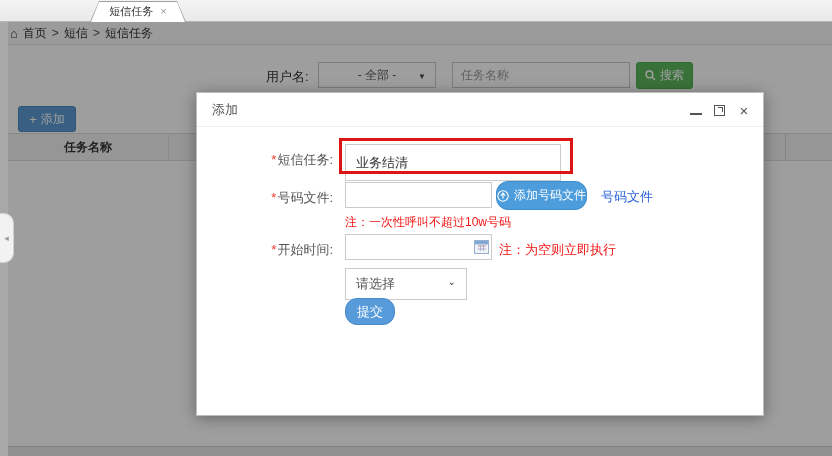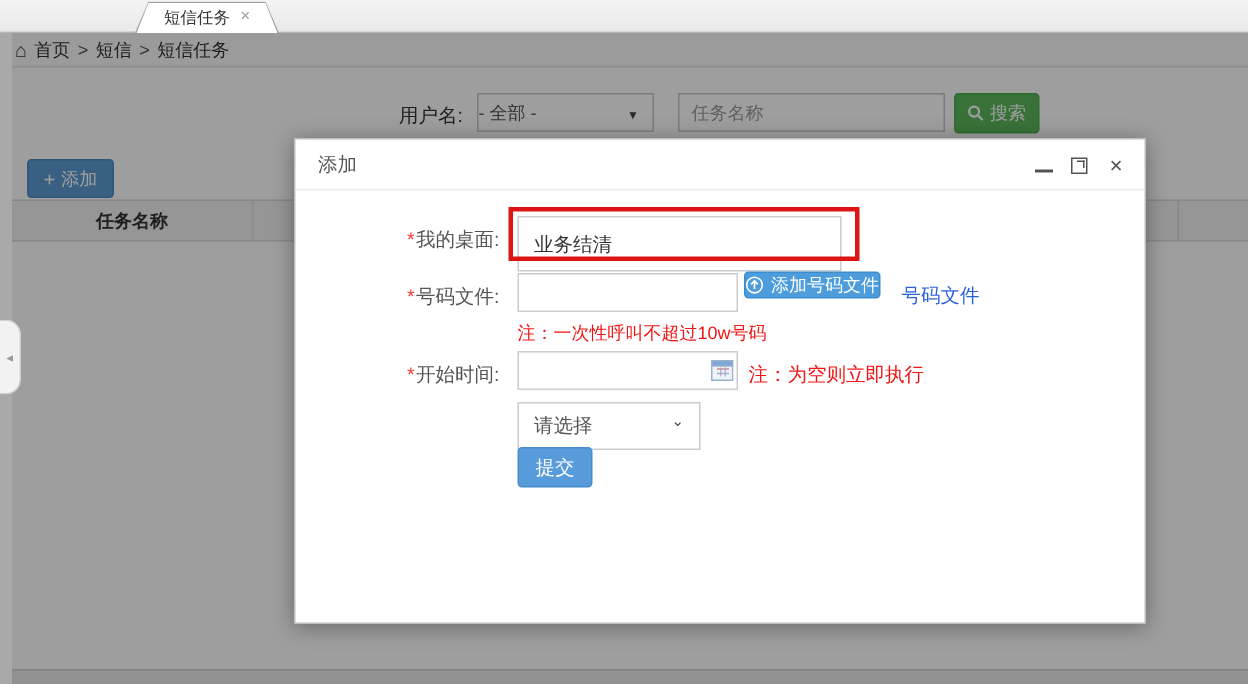--- a/index.html
+++ b/index.html
@@ -26,21 +26,21 @@
     background:#fafafa; border-bottom:1px solid #e3e3e3; display:flex; align-items:center;
     padding-left:10px; font-size:12px; color:#333; gap:5px; }
   .crumb-home { font-size:13px; color:#333; }
   .crumb-sep { color:#555; }
 
   
   .field-label { font-size:13px; color:#333; }
   .search-label { position:absolute; left:266px; top:68px; }
   .search-select { position:absolute; left:318px; top:62px; width:118px; height:26px;
     background:#fff; border:1px solid #c8c8c8; display:flex; align-items:center;
-    justify-content:flex-start; font-size:12px; color:#555; }
+    justify-content:center; font-size:12px; color:#555; }
   .search-select .caret { position:absolute; right:9px; top:9px; font-size:8px; color:#444; }
   .search-input { position:absolute; left:452px; top:62px; width:178px; height:26px;
     border:1px solid #c8c8c8; font-size:12px; padding:0 8px; color:#333;
     font-family:"Liberation Sans",sans-serif; }
   .search-input::placeholder { color:#9a9a9a; }
   .btn-search { position:absolute; left:636px; top:62px; width:57px; height:27px;
     background:#5cb85c; border:1px solid #4cae4c; border-radius:3px; color:#fff;
     font-size:12px; display:flex; align-items:center; justify-content:center; gap:4px; cursor:pointer; }
 
   
@@ -91,33 +91,33 @@
     border-top:1px solid #545454; border-right:1px solid #545454; }
   .mc-close { font-size:15px; line-height:1; }
 
   .row-label { position:absolute; width:136px; text-align:right; font-size:13px;
     color:#555; }
   .req { color:#f23a2e; margin-right:1px; }
   .m-input { position:absolute; border:1px solid #ccc; background:#fff; font-size:13px;
     color:#333; padding:0 10px; font-family:"Liberation Sans",sans-serif; }
   .annotation { position:absolute; left:142px; top:45px; width:234px; height:36px;
     border:3px solid #dd1414; z-index:5; pointer-events:none; }
-  .btn-upload { position:absolute; left:299px; top:88px; width:91px; height:18px;
-    background:#4d9cdb; border:1px solid #3d8ccb; border-radius:3px; color:#fff;
+  .btn-upload { position:absolute; left:299px; top:88px; width:91px; height:29px;
+    background:#4d9cdb; border:1px solid #3d8ccb; border-radius:12px; color:#fff;
     font-size:12px; display:flex; align-items:center; justify-content:center; gap:5px; cursor:pointer; }
   .link-download { position:absolute; left:404px; top:95px; font-size:13px;
     color:#2b62d9; cursor:pointer; }
   .note { position:absolute; font-size:12px; color:#f21414; }
   .cal-icon { position:absolute; left:277px; top:146px; width:15px; height:15px; cursor:pointer; }
   .m-select { position:absolute; left:148px; top:175px; width:122px; height:32px;
     border:1px solid #ccc; background:#fff; display:flex; align-items:center;
     padding-left:10px; font-size:13px; color:#555; cursor:pointer; }
   .m-select .chev { position:absolute; right:10px; top:7px; color:#444; font-size:10px; }
   .btn-submit { position:absolute; left:148px; top:205px; width:50px; height:27px;
-    background:#579bdb; border:1px solid #478bcb; border-radius:3px; color:#fff;
+    background:#579bdb; border:1px solid #478bcb; border-radius:12px; color:#fff;
     font-size:13px; display:flex; align-items:center; justify-content:center; cursor:pointer; }
 </style>
 </head>
 <body>
 
 <div class="stage">
 
   <div class="tabbar">
     <div class="tab tab-active" style="left:90px; width:96px;">
       <div class="tab-shape">
@@ -176,21 +176,21 @@
     <div class="modal-header">
       <span class="modal-title">添加</span>
       <div class="modal-ctrls">
         <div class="mc mc-min"></div>
         <div class="mc mc-max"></div>
         <div class="mc mc-close">×</div>
       </div>
     </div>
 
     <div class="row-label" style="top:58px;">
-      <span class="req">*</span><span>我的桌面:</span>
+      <span class="req">*</span><span>短信任务:</span>
     </div>
     <input class="m-input" style="left: 148px; top: 51px; width: 216px; height: 37px;" value="业务结清">
     <div class="annotation"></div>
 
     <div class="row-label" style="top:96px;">
       <span class="req">*</span><span>号码文件:</span>
     </div>
     <input class="m-input" style="left: 148px; top: 89px; width: 147px; height: 26px;" value="">
     <div class="btn-upload">
       <svg width="12" height="12" viewBox="0 0 12 12">

